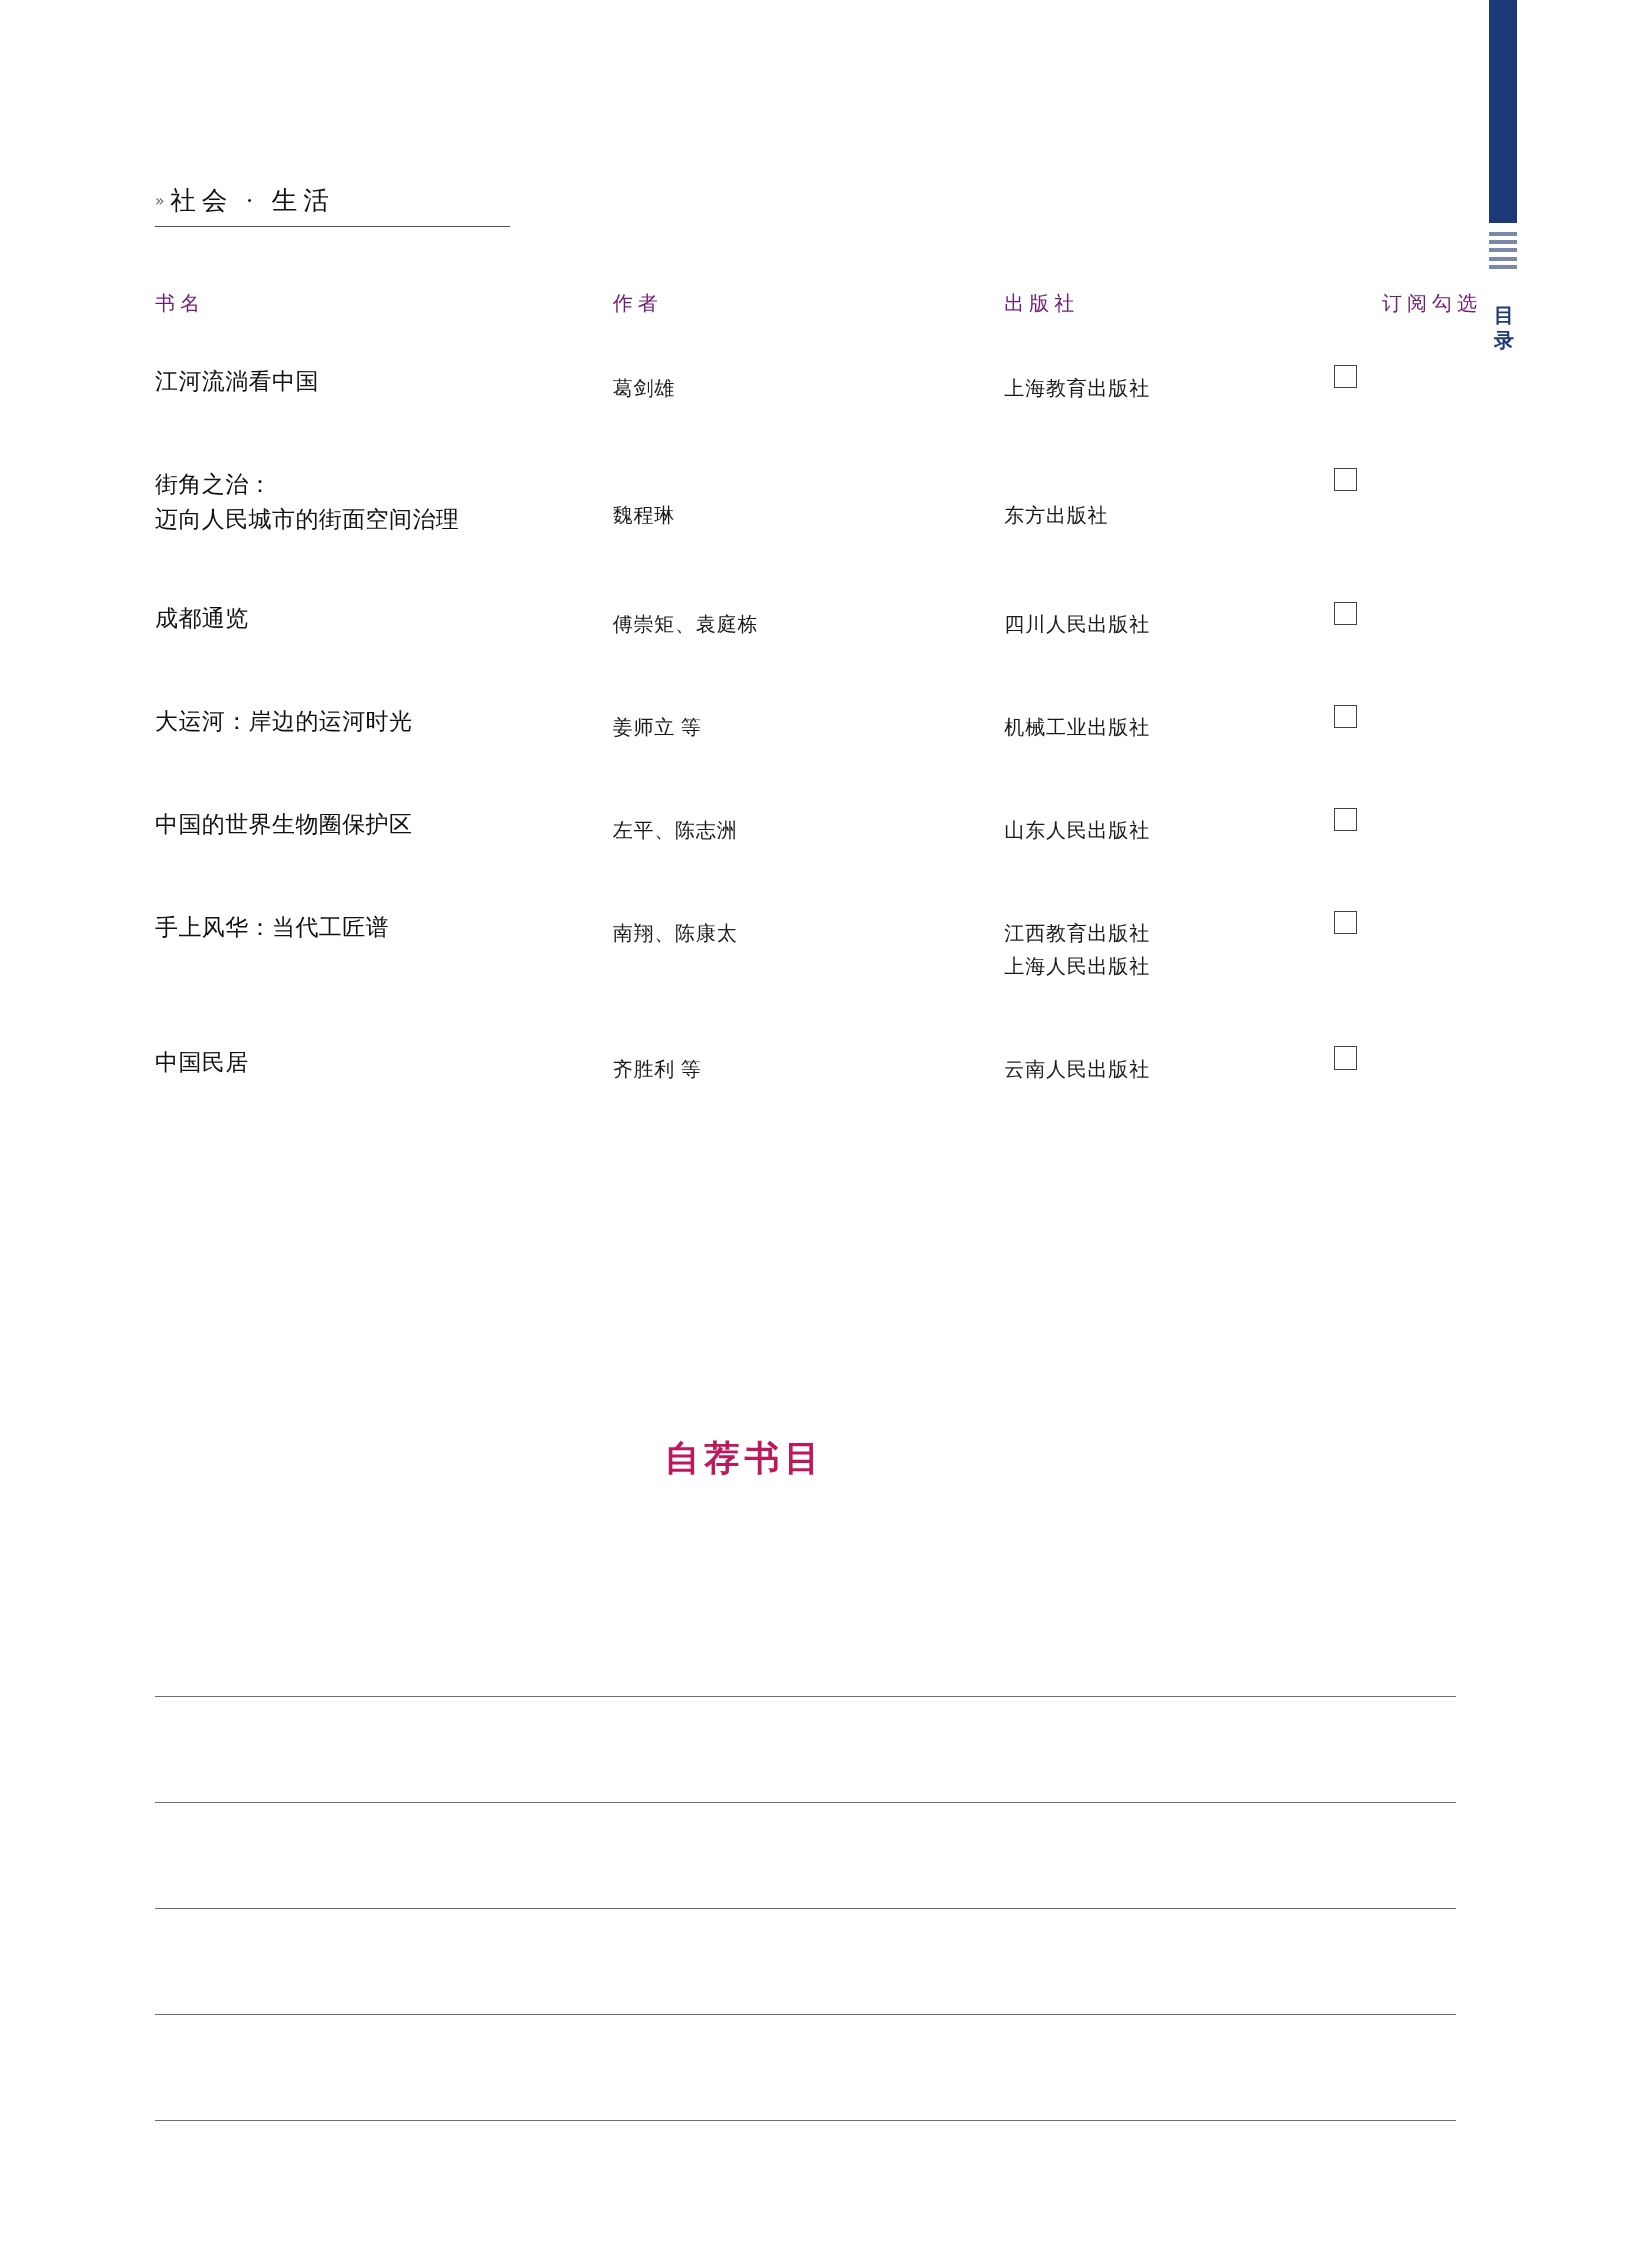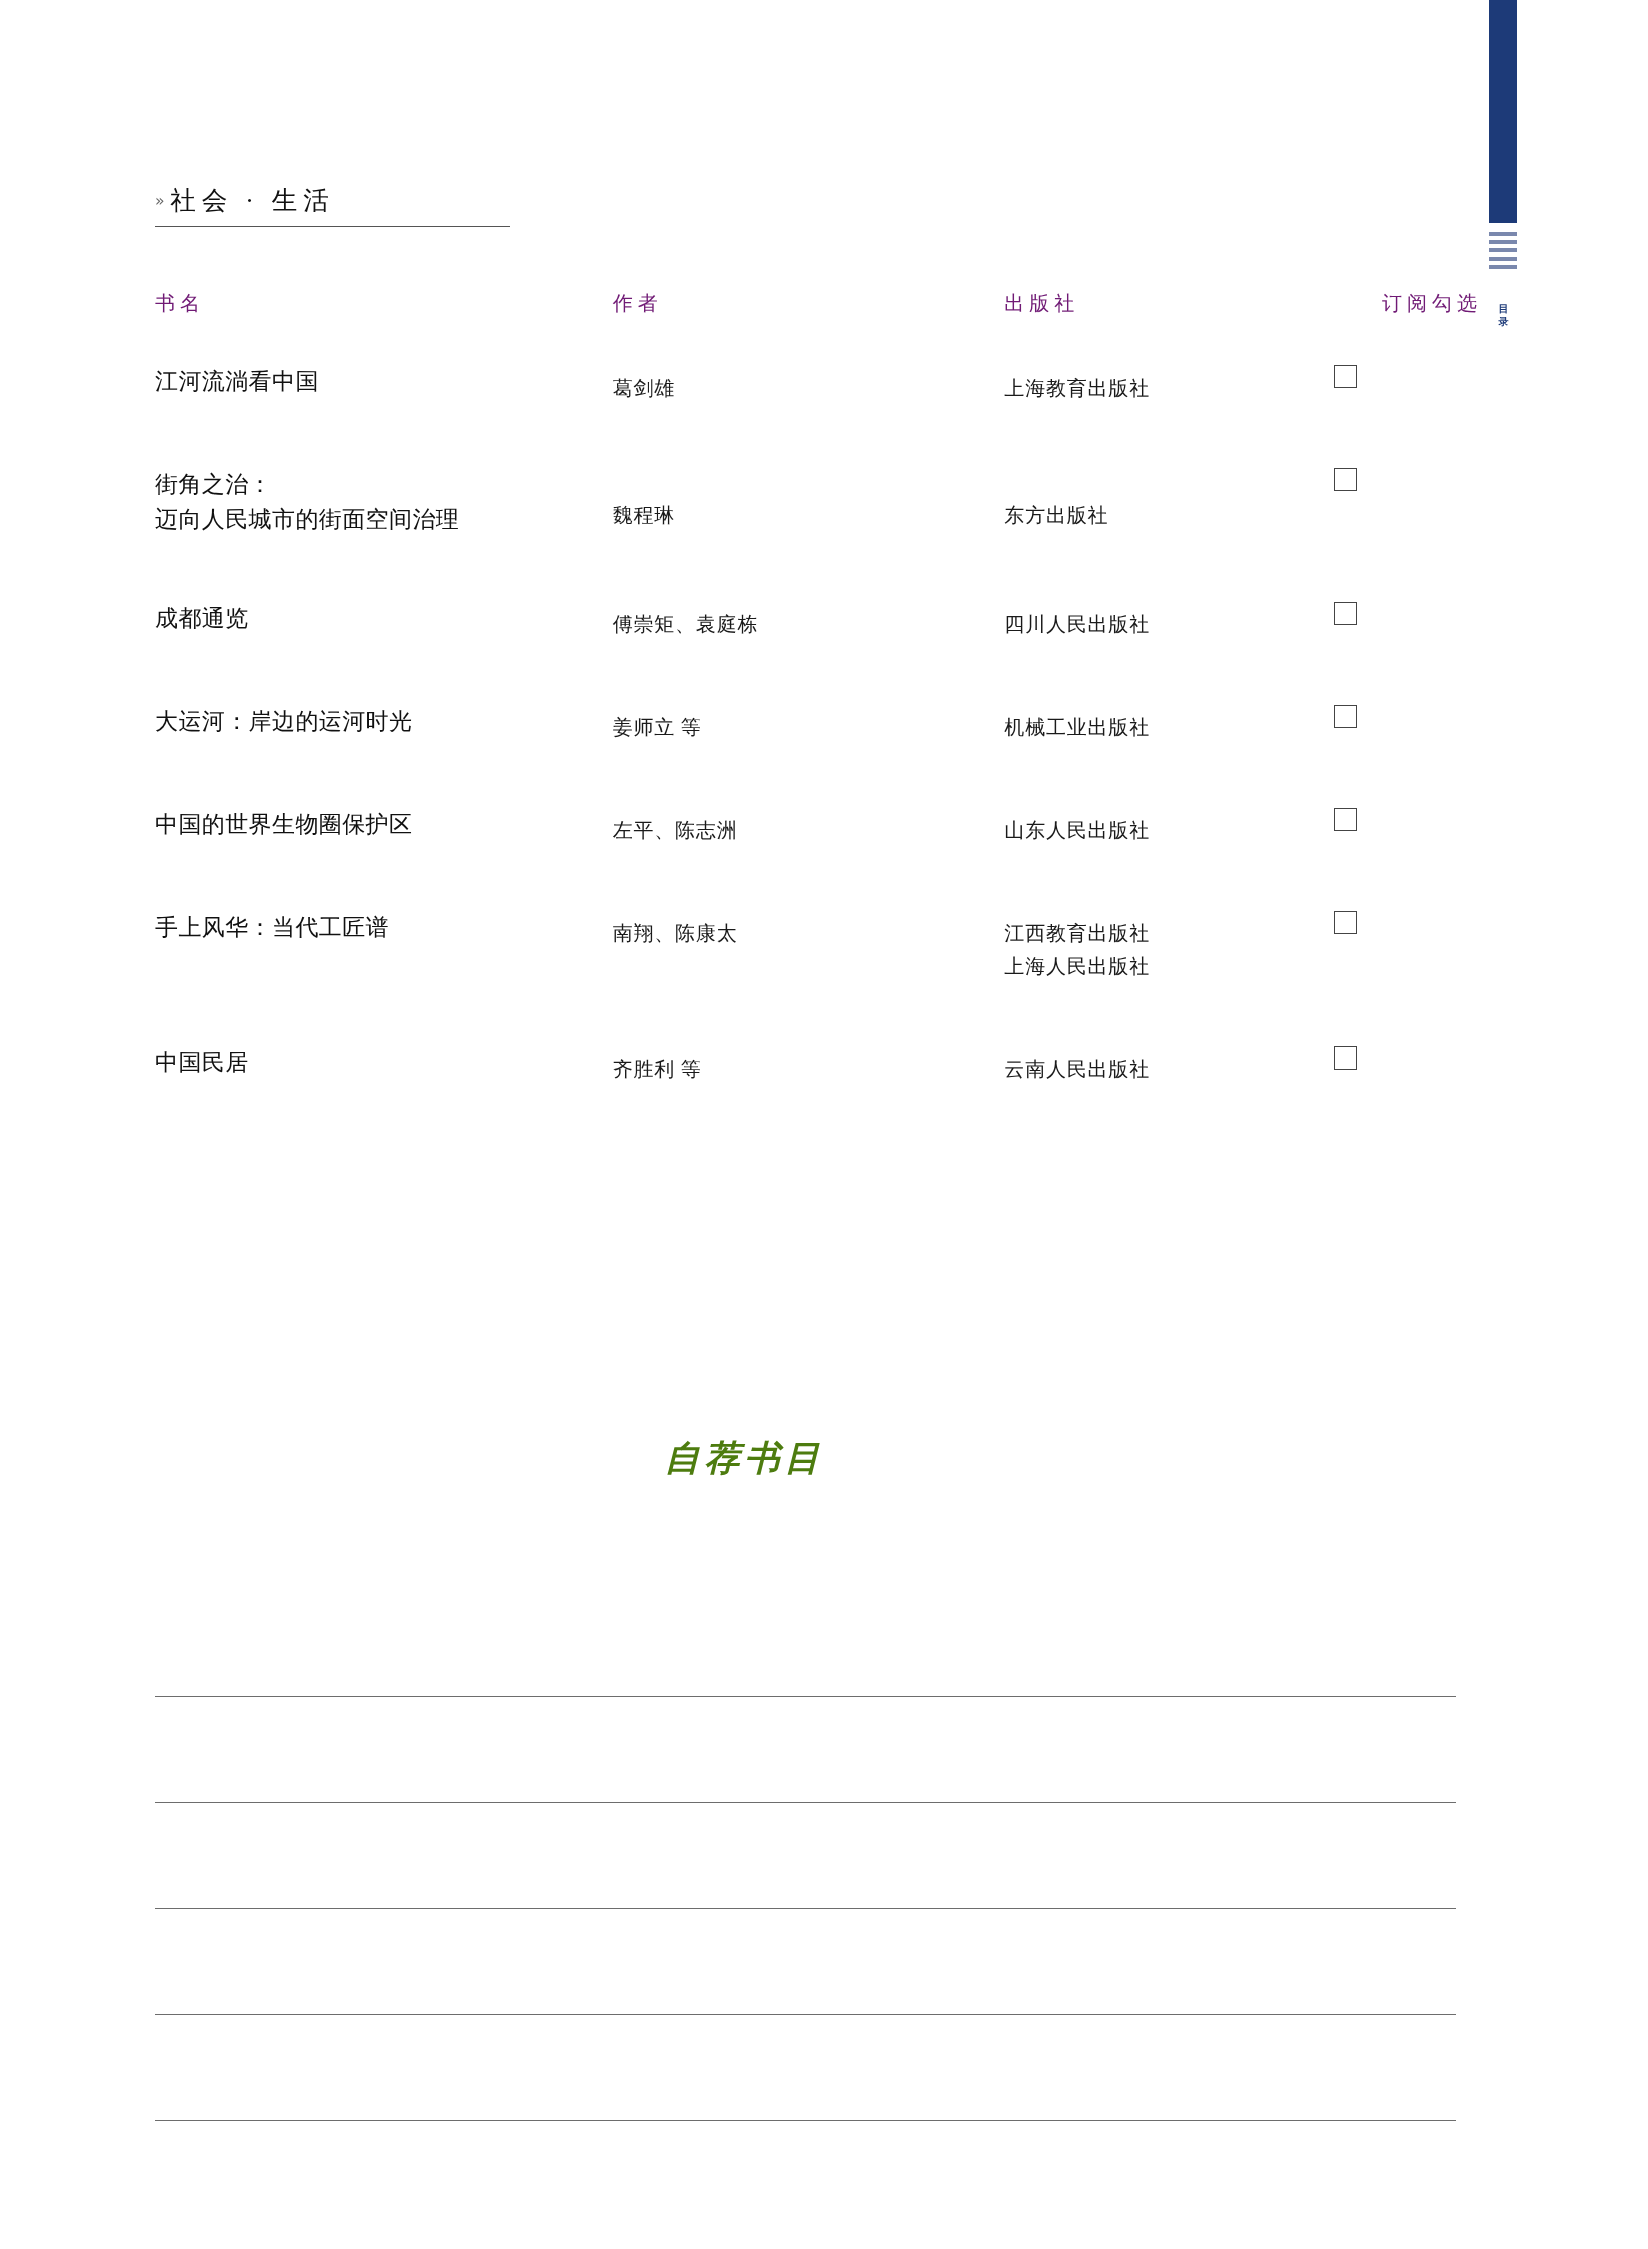--- a/index.html
+++ b/index.html
@@ -41,21 +41,21 @@
     height: 4.1px;
     background: #7a88ad;
     margin-bottom: 4.1px;
   }
   .edge-label {
     position: absolute;
     left: 1494px;
     top: 303px;
     width: 20px;
     font-family: "Liberation Sans", sans-serif;
-    font-size: 10px;
+    font-size: 20px;
     font-weight: bold;
     color: #1d3a78;
     line-height: 1.25;
     text-align: center;
     letter-spacing: 0.8px;
   }
 
   
   .section-head {
     position: absolute;
@@ -141,22 +141,21 @@
   .self-title {
     position: absolute;
     left: 0;
     top: 1435px;
     width: 1489px;
     text-align: center;
     font-family: "Liberation Sans", sans-serif;
     font-size: 35px;
     font-weight: bold;
     letter-spacing: 5px;
-    color: #4d7c0f;
-    font-style: italic;
+    color: #be185d;
   }
   .lines {
     position: absolute;
     left: 155px;
     top: 1591px;
     width: 1301px;
   }
   .lines .ln {
     height: 105px;
     border-bottom: 1.2px solid #6d6d6d;

